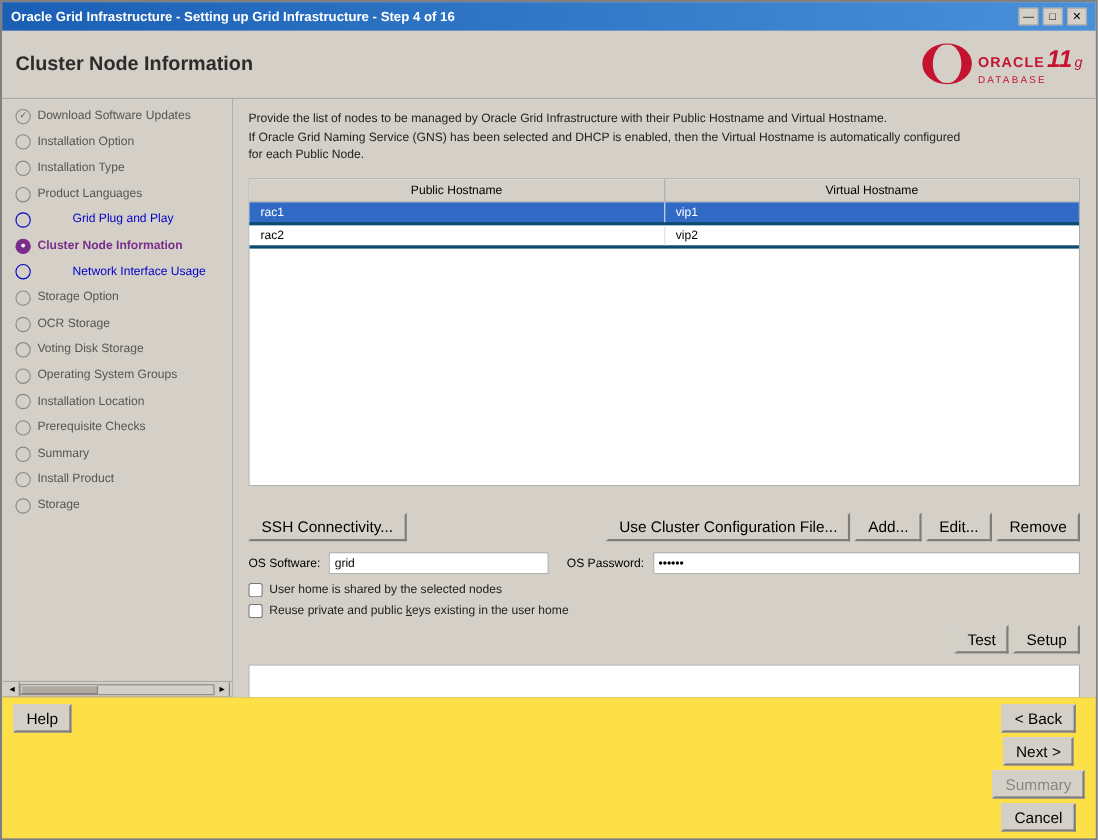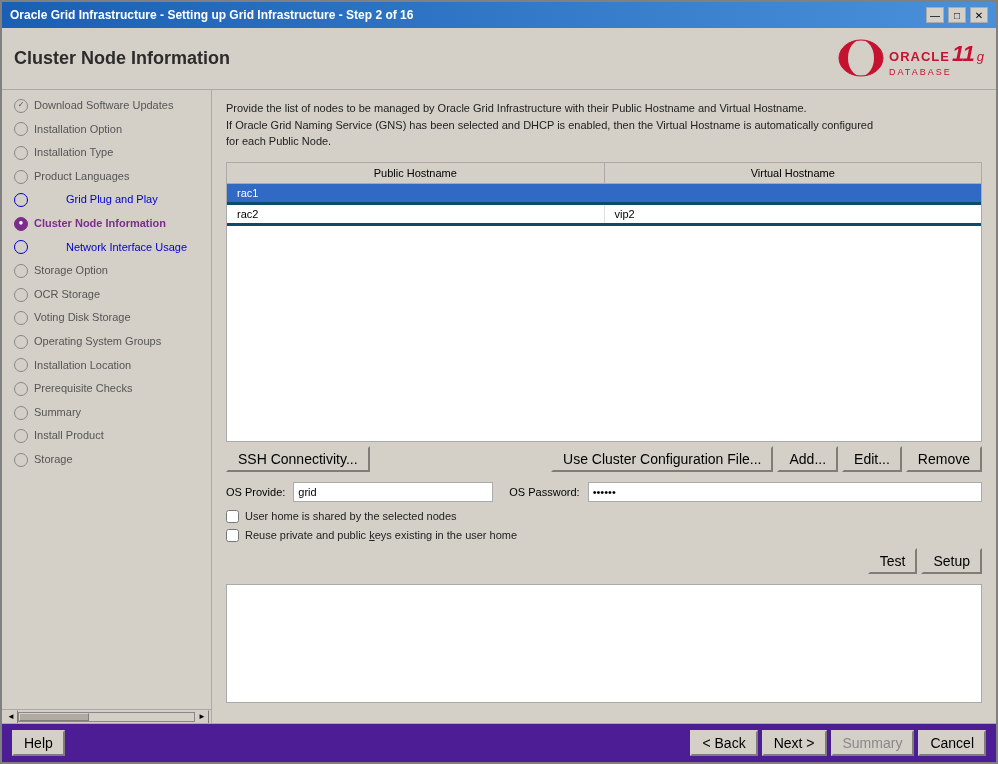--- a/index.html
+++ b/index.html
@@ -154,21 +154,21 @@
     .description-text {
       font-size: 11px;
       color: #222;
       margin-bottom: 12px;
       line-height: 1.5;
     }
 
     .table-container {
       border: 1px solid #aaa;
       background: white;
-      margin-bottom: 4px;
+      margin-bottom: 24px;
       min-height: 280px;
     }
 
     .table-header-row {
       display: flex;
       background: #d4d0c8;
       border-bottom: 1px solid #aaa;
     }
 
     .table-header-cell {
@@ -289,28 +289,29 @@
       margin-bottom: 10px;
     }
 
     
     .bottom-bar {
       display: flex;
       justify-content: space-between;
       align-items: flex-start;
       padding: 6px 10px;
       border-top: 1px solid #aaa;
-      background: #4c1d95;
+      background: #fde047;
       flex-shrink: 0;
     }
 
     .bottom-right {
       display: flex;
       gap: 4px;
       align-items: center;
+      flex-direction: column;
     }
 
     
     .sidebar-hscroll {
       height: 14px;
       border-top: 1px solid #aaa;
       background: #d4d0c8;
       display: flex;
       align-items: center;
       padding: 0 2px;
@@ -347,21 +348,21 @@
       width: 55px;
       height: 45px;
     }
   </style>
 </head>
 <body>
 
 <div class="window">
 
   <div class="title-bar">
-    <span class="title-bar-text">Oracle Grid Infrastructure - Setting up Grid Infrastructure - Step 2 of 16</span>
+    <span class="title-bar-text">Oracle Grid Infrastructure - Setting up Grid Infrastructure - Step 4 of 16</span>
     <div class="title-bar-controls">
       <button class="title-btn">—</button>
       <button class="title-btn">□</button>
       <button class="title-btn">✕</button>
     </div>
   </div>
 
   <div class="header-bar">
     <span class="header-title">Cluster Node Information</span>
     <div class="oracle-logo">
@@ -470,38 +471,39 @@
         <span>for each Public Node.</span>
       </div>
 
       <div class="table-container">
         <div class="table-header-row">
           <div class="table-header-cell">Public Hostname</div>
           <div class="table-header-cell">Virtual Hostname</div>
         </div>
         <div class="table-data-row row-selected">
           <div class="table-data-cell">rac1</div>
+          <div class="table-data-cell">vip1</div>
         </div>
         <div class="table-data-row">
           <div class="table-data-cell">rac2</div>
           <div class="table-data-cell">vip2</div>
         </div>
       </div>
 
       <div class="button-row">
         <button class="btn">SSH Connectivity...</button>
         <div class="btn-spacer"></div>
         <button class="btn">Use Cluster Configuration File...</button>
         <button class="btn">Add...</button>
         <button class="btn">Edit...</button>
         <button class="btn">Remove</button>
       </div>
 
       <div class="os-section">
-        <span class="os-label">OS Provide:</span>
+        <span class="os-label">OS Software:</span>
         <input class="os-input" type="text" value="grid" style="">
         <span class="os-label" style="margin-left:8px;">OS Password:</span>
         <input class="os-input" type="password" value="******" style="flex: 1 1 0%;">
       </div>
 
       <div class="checkbox-row">
         <input type="checkbox" id="sharedHome" style="">
         <label class="checkbox-label" for="sharedHome">User home is shared by the selected nodes</label>
       </div>
       <div class="checkbox-row">

